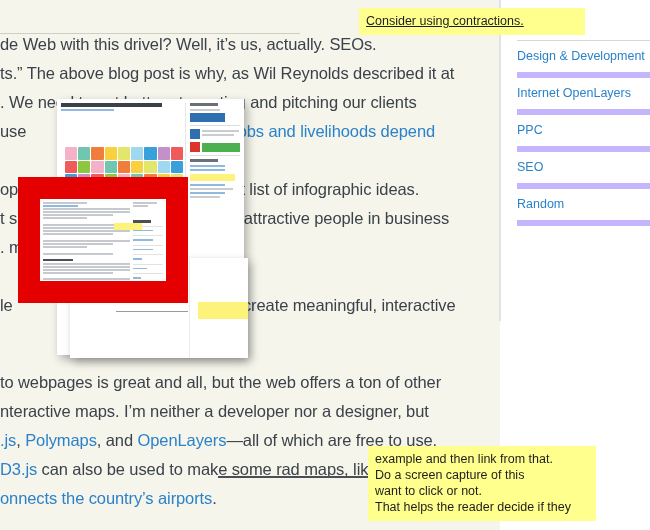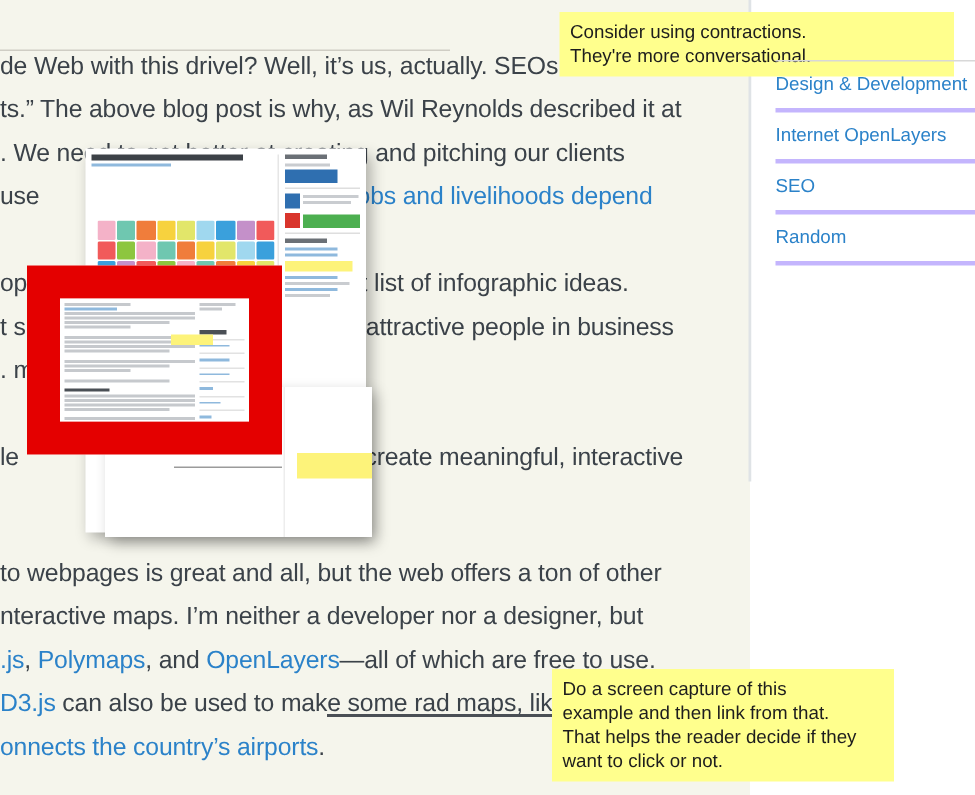--- a/index.html
+++ b/index.html
@@ -100,28 +100,28 @@
   #thumb-lower .llrule{position:absolute;left:46px;top:53px;width:72px;height:1px;background:#9b9b9b;}
   #thumb-lower .llyellow{position:absolute;left:128px;top:44px;width:57px;height:17px;background:#fdf37a;}
   #thumb-lower .lldiv{position:absolute;left:119px;top:0;width:1px;height:100%;background:#ededed;}
   
   .note{
     position:absolute;background:#ffff8d;color:#1d1d1d;
     font-size:12.5px;line-height:16px;
     padding:5px 7px 6px 7px;box-sizing:border-box;
     font-family:"Liberation Sans", sans-serif;
   }
-  #note-top{left:373px;top:8px;width:263px;}
+  #note-top{left:359px;top:8px;width:226px;text-decoration:underline;}
   #note-bottom{left:368px;top:446px;width:228px;}
   
   #cat-list{position:absolute;left:517px;top:40px;width:133px;}
   .cat-item{
     font-size:12.5px;color:#2b82c9;
     height:31px;line-height:31px;
-    border-bottom:3px solid #c4b5fd;
+    border-bottom:6px solid #c4b5fd;
     white-space:nowrap;cursor:pointer;
   }
   .cat-item:first-child{border-top:1px solid #d8d8d8;}
 </style>
 </head>
 <body>
 
 <div id="content-pane"></div>
 <div id="content-pane-lower"></div>
 <div id="column-divider"></div>
@@ -351,28 +351,28 @@
       <div class="rside" style="width:55%;"></div>
       <div class="rrule"></div>
     </div>
     <div style="position:absolute;left:74px;top:24px;width:28px;height:7px;background:#fdf37a;"></div>
     <div style="position:absolute;left:78px;top:86px;width:30px;height:9px;background:#fdf37a;"></div>
   </div>
 </div>
 
 <div class="note" id="note-top">
   <div>Consider using contractions.</div>
-  <div>They're more conversational.</div>
 </div>
 
 <div class="note" id="note-bottom">
+  <div>example and then link from that.</div>
   <div>Do a screen capture of this</div>
-  <div>example and then link from that.</div>
+  <div>want to click or not.</div>
   <div>That helps the reader decide if they</div>
-  <div>want to click or not.</div>
 </div>
 
 <div id="cat-list">
   <div class="cat-item">Design &amp; Development</div>
   <div class="cat-item">Internet OpenLayers</div>
+  <div class="cat-item">PPC</div>
   <div class="cat-item">SEO</div>
   <div class="cat-item">Random</div>
 </div>
 
 </body></html>

